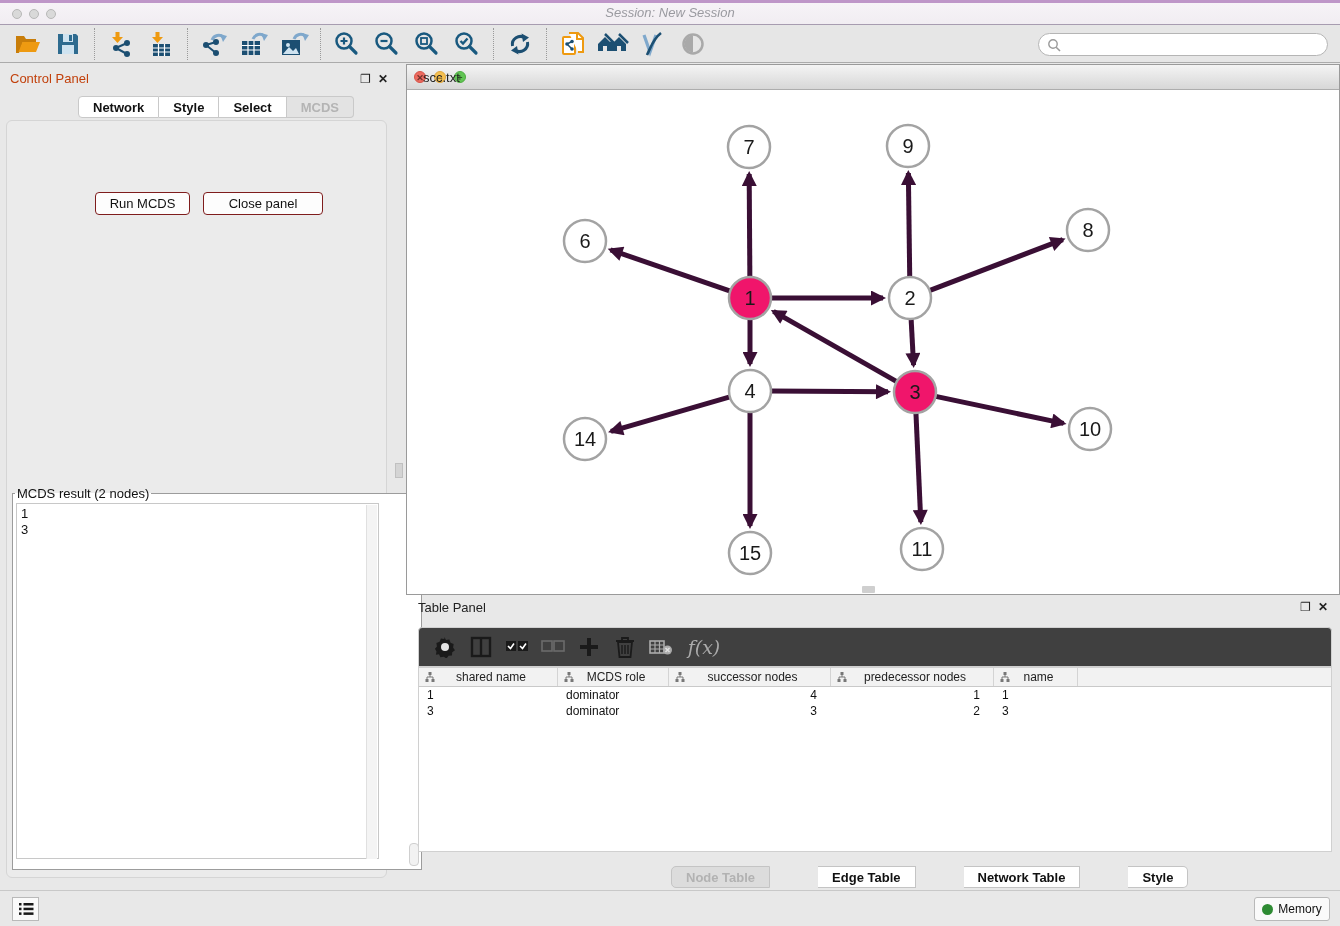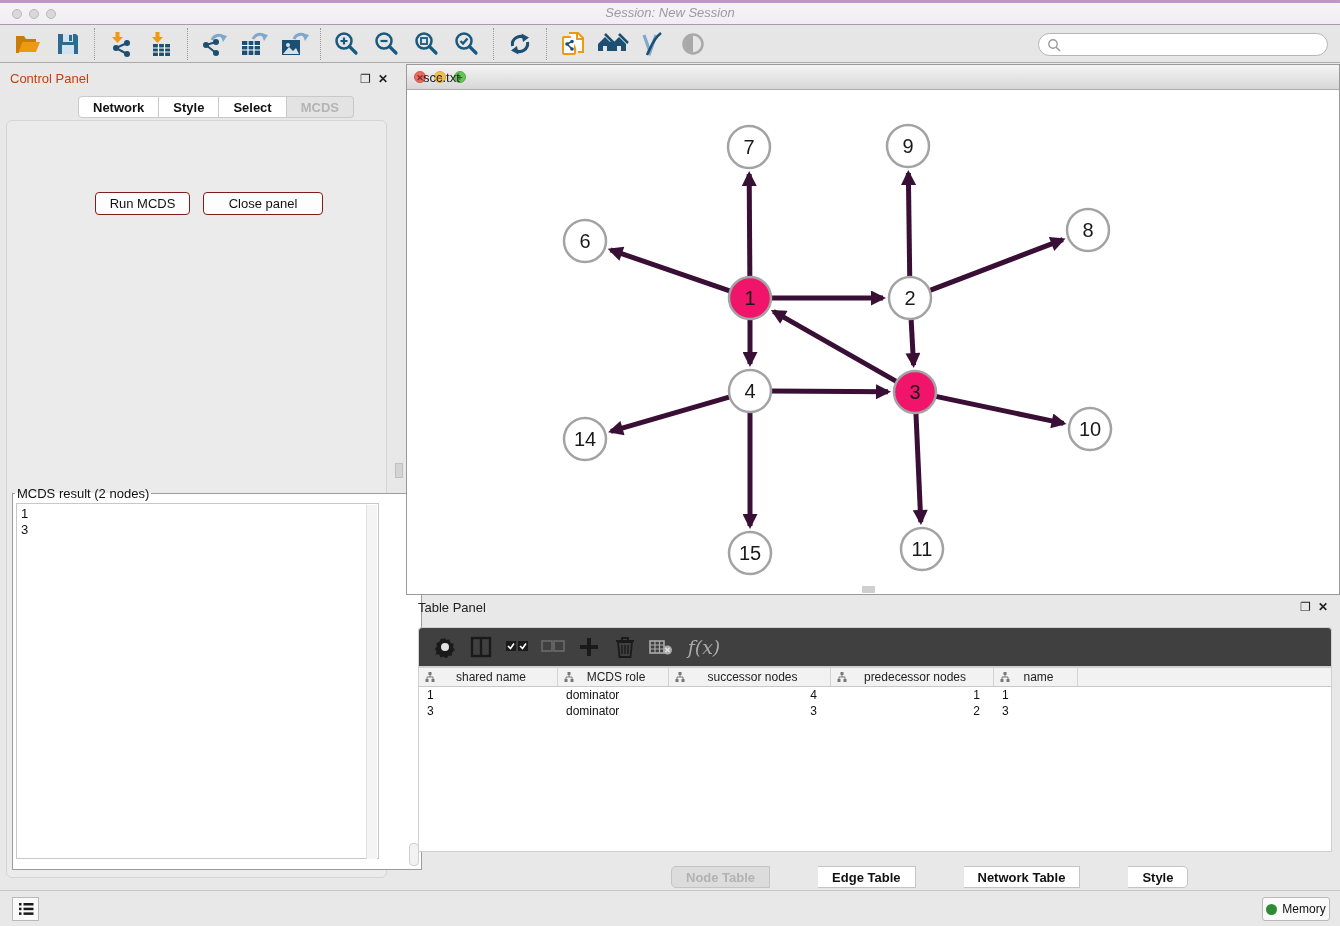--- a/index.html
+++ b/index.html
@@ -77,21 +77,21 @@
   .bt-tab { height:22px; padding:0 14px; display:flex; align-items:center; background:#fff;
     border:1px solid #C4C4C4; border-left:none; font-weight:bold; font-size:13px; cursor:default; }
   .bt-tab:first-child { border-left:1px solid #C4C4C4; border-radius:5px 0 0 5px; }
   .bt-tab:last-child { border-radius:0 5px 5px 0; }
   .bt-tab.sel { background:#DCDCDC; color:#B2B2B2; }
 
   
   .statusbar { position:absolute; left:0; top:890px; width:1340px; height:36px; background:#E8E8E8; border-top:1px solid #C8C8C8; }
   .list-btn { position:absolute; left:12px; top:6px; width:27px; height:24px; background:#FAFAFA; border:1px solid #B9B9B9;
     display:flex; align-items:center; justify-content:center; }
-  .mem-btn { position:absolute; right:10px; top:6px; width:68px; height:24px; background:#FAFAFA; border:1px solid #B9B9B9;
+  .mem-btn { position:absolute; right:10px; top:6px; width:76px; height:24px; background:#FAFAFA; border:1px solid #B9B9B9;
     border-radius:3px; display:flex; align-items:center; justify-content:center; gap:5px; font-size:12px; }
   .mem-dot { width:11px; height:11px; border-radius:50%; background:#2E8B33; }
 </style>
 </head>
 <body>
 
 <div class="titlebar">
   <span class="tl-dot" style="left:12px"></span>
   <span class="tl-dot" style="left:29px"></span>
   <span class="tl-dot" style="left:46px"></span>

